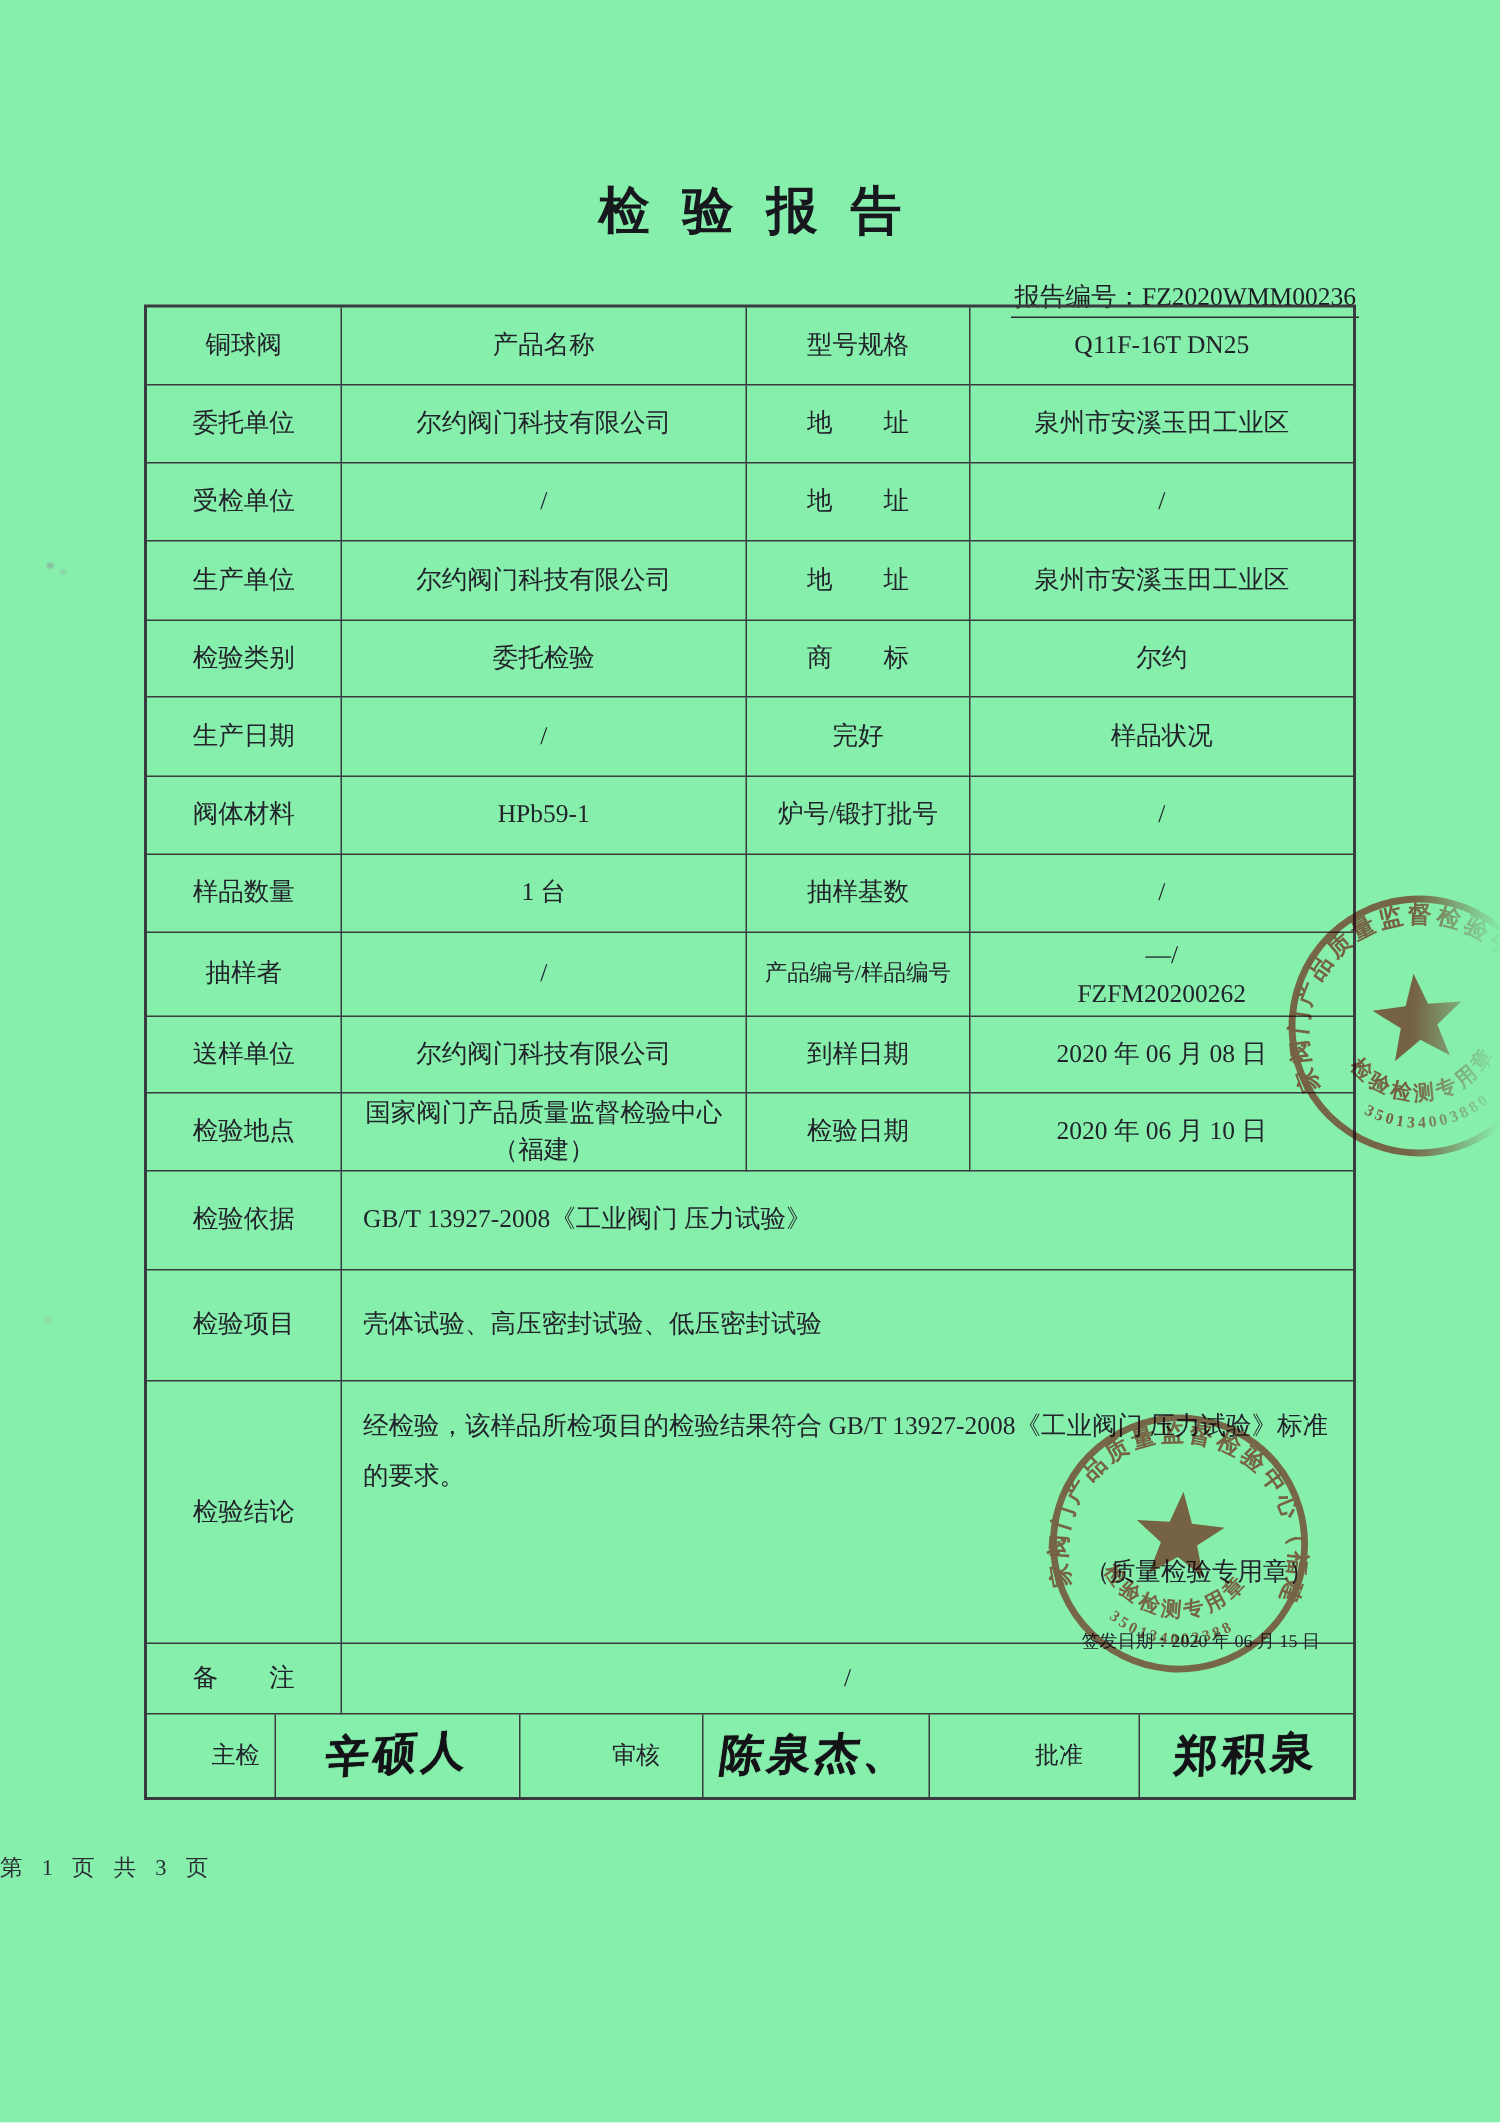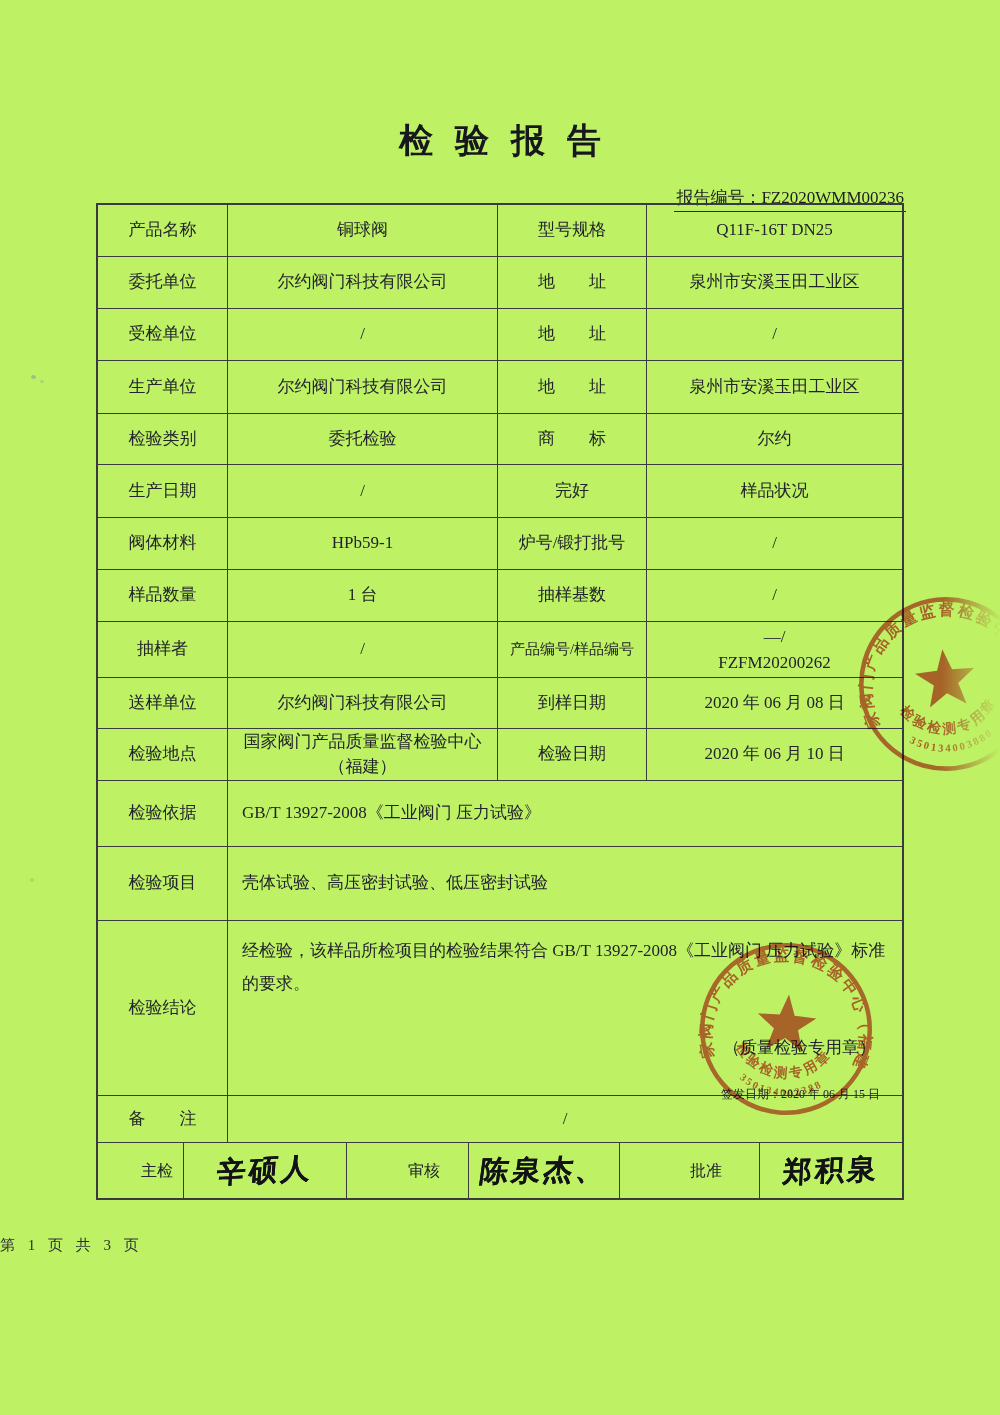--- a/index.html
+++ b/index.html
@@ -1,18 +1,18 @@
 <!DOCTYPE html>
 <html><head>
 <meta charset="utf-8">
 <style>
   html,body{margin:0;padding:0;background:#ffffff;}
   #page{
     position:relative; width:1000px; height:1415px; overflow:hidden;
-    background:#bef264; color:#20232a;
+    background:#86efac; color:#20232a;
     font-family:"Liberation Serif","DejaVu Serif",serif;
   }
   
   .doc-title{
     position:absolute; top:118px; left:0; width:100%;
     text-align:center; font-size:34px; font-weight:bold;
     letter-spacing:22px; text-indent:22px; color:#16181d;
   }
   .report-no{
     position:absolute; top:186px; right:94px;
@@ -86,22 +86,22 @@
 
   <div class="doc-title">检验报告</div>
 
   <div class="report-no">
     <span>报告编号：</span><span>FZ2020WMM00236</span>
   </div>
 
   <div class="tbl">
 
     <div class="row">
+      <div class="c h52">铜球阀</div>
       <div class="c h52">产品名称</div>
-      <div class="c h52">铜球阀</div>
       <div class="c h52">型号规格</div>
       <div class="c h52">Q11F-16T DN25</div>
     </div>
 
     <div class="row">
       <div class="c h52">委托单位</div>
       <div class="c h52">尔约阀门科技有限公司</div>
       <div class="c h52">地　　址</div>
       <div class="c h52">泉州市安溪玉田工业区</div>
     </div>

